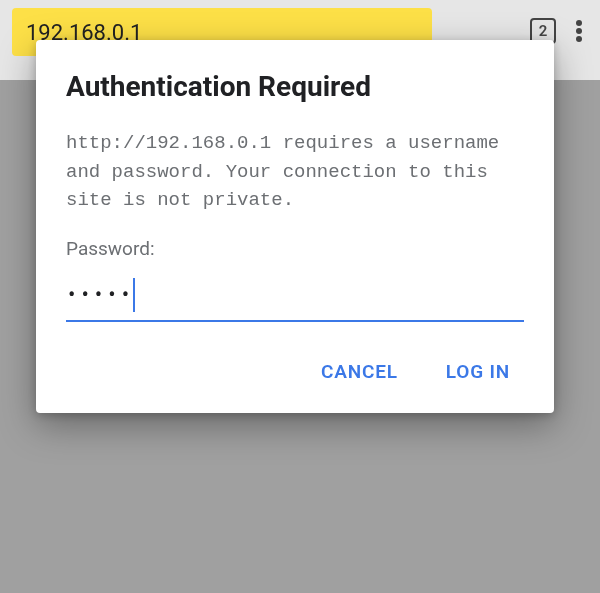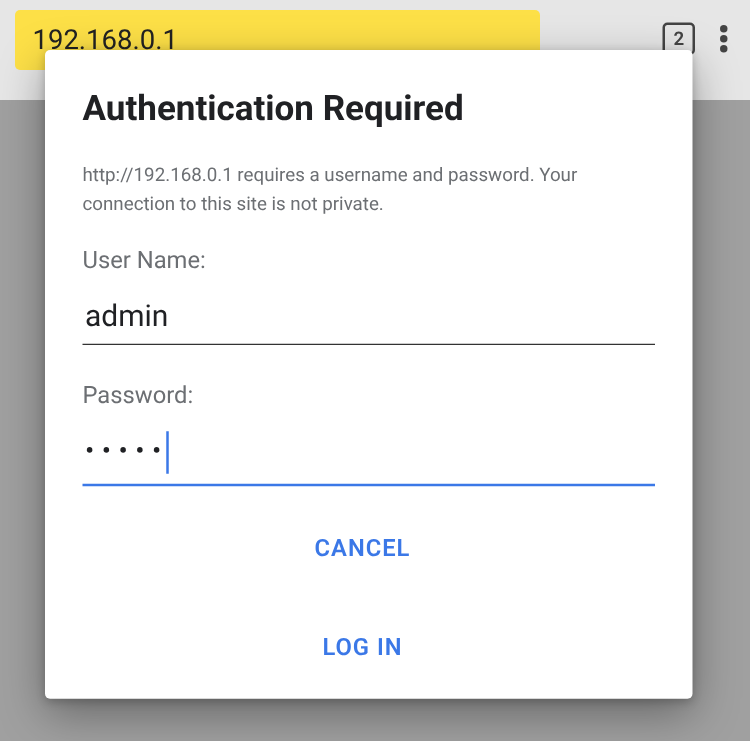--- a/index.html
+++ b/index.html
@@ -91,24 +91,25 @@
       box-shadow: 0 12px 36px rgba(0,0,0,0.35), 0 2px 8px rgba(0,0,0,0.2);
       padding: 30px 30px 22px 30px;
     }
     .modal-title {
       font-size: 28px;
       font-weight: 700;
       color: #202124;
       margin-bottom: 26px;
     }
     .modal-message {
-      font-size: 15px;
+      font-size: 19px;
       line-height: 1.5;
       color: #6c6f73;
       margin-bottom: 22px;
+      font-family: Liberation Mono, monospace;
     }
     .field-label {
       font-size: 19px;
       color: #6c6f73;
       margin-bottom: 14px;
       display: block;
     }
     .text-input {
       width: 100%;
       border: none;
@@ -142,21 +143,20 @@
       height: 34px;
       background: #3b78e7;
       margin-left: -2px;
     }
     .button-row {
       display: flex;
       justify-content: flex-end;
       gap: 40px;
       margin-top: 30px;
       padding-right: 10px;
-      flex-direction: column;
     }
     .flat-button {
       background: none;
       border: none;
       font-family: inherit;
       font-size: 19px;
       font-weight: 600;
       color: #3b78e7;
       letter-spacing: 0.8px;
       cursor: pointer;
@@ -181,24 +181,20 @@
     </div>
   </div>
 </div>
 
 <div class="dim-layer"></div>
 
 <div class="modal">
   <h1 class="modal-title">Authentication Required</h1>
   <p class="modal-message">http://192.168.0.1 requires a username and password. Your connection to this site is not private.</p>
 
-  <div class="field-group">
-    <label class="field-label">User Name:</label>
-    <input class="text-input" type="text" value="admin" style="">
-  </div>
 
   <div class="field-group">
     <label class="field-label">Password:</label>
     <div class="password-wrap">
       <span class="password-dots">•••••</span>
       <span class="caret"></span>
     </div>
   </div>
 
   <div class="button-row">

